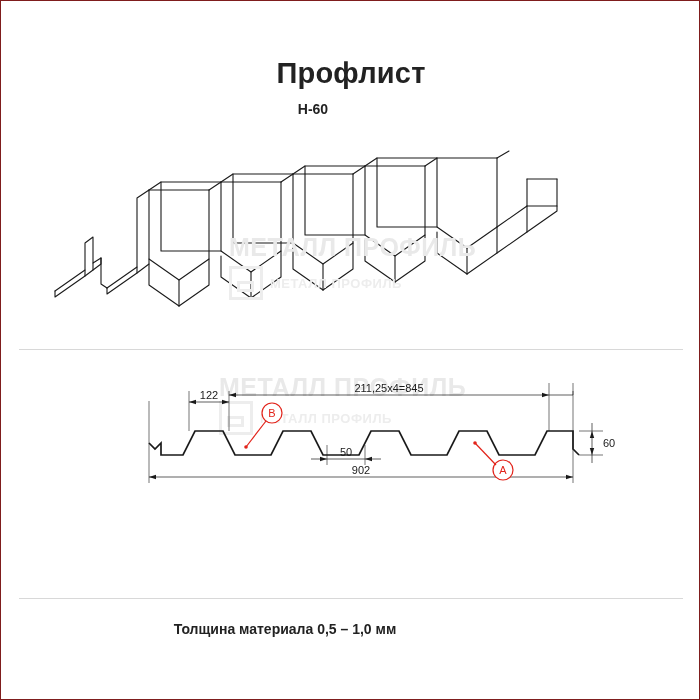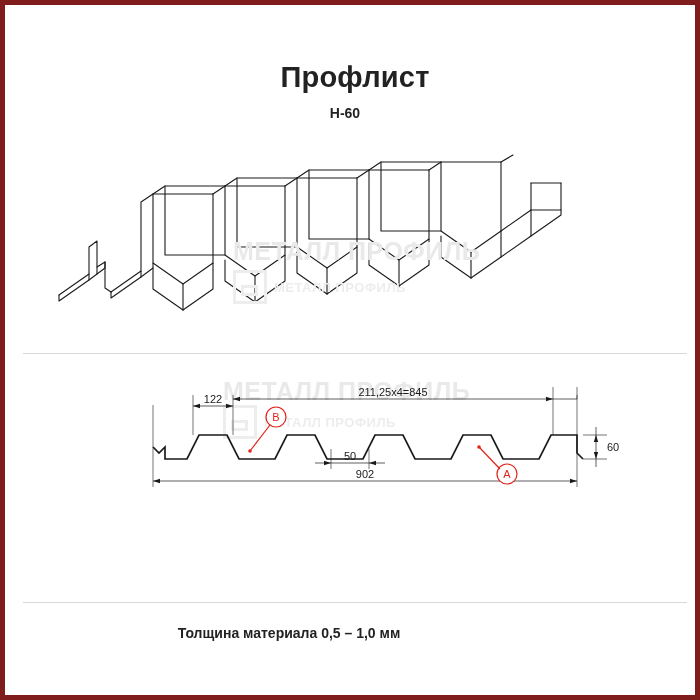--- a/index.html
+++ b/index.html
@@ -12,21 +12,21 @@
     background: #ffffff;
     font-family: "Liberation Sans", sans-serif;
     color: #1a1a1a;
     overflow: hidden;
   }
   .page {
     position: relative;
     width: 700px;
     height: 700px;
     box-sizing: border-box;
-    border: 5px solid #7f1d1d;
+    border: 1px solid #7f1d1d;
     padding-left: 12px;
   }
   .title {
     position: absolute;
     top: 56px;
     left: 0;
     width: 700px;
     text-align: center;
     font-size: 29px;
     font-weight: bold;
@@ -35,21 +35,20 @@
   }
   .subtitle {
     position: absolute;
     top: 100px;
     left: 0;
     width: 624px;
     text-align: center;
     font-size: 14px;
     font-weight: bold;
     color: #222222;
-    margin-left: 28px;
   }
   .iso-wrap {
     position: absolute;
     top: 150px;
     left: 40px;
     width: 620px;
     height: 185px;
   }
   .divider {
     position: absolute;

